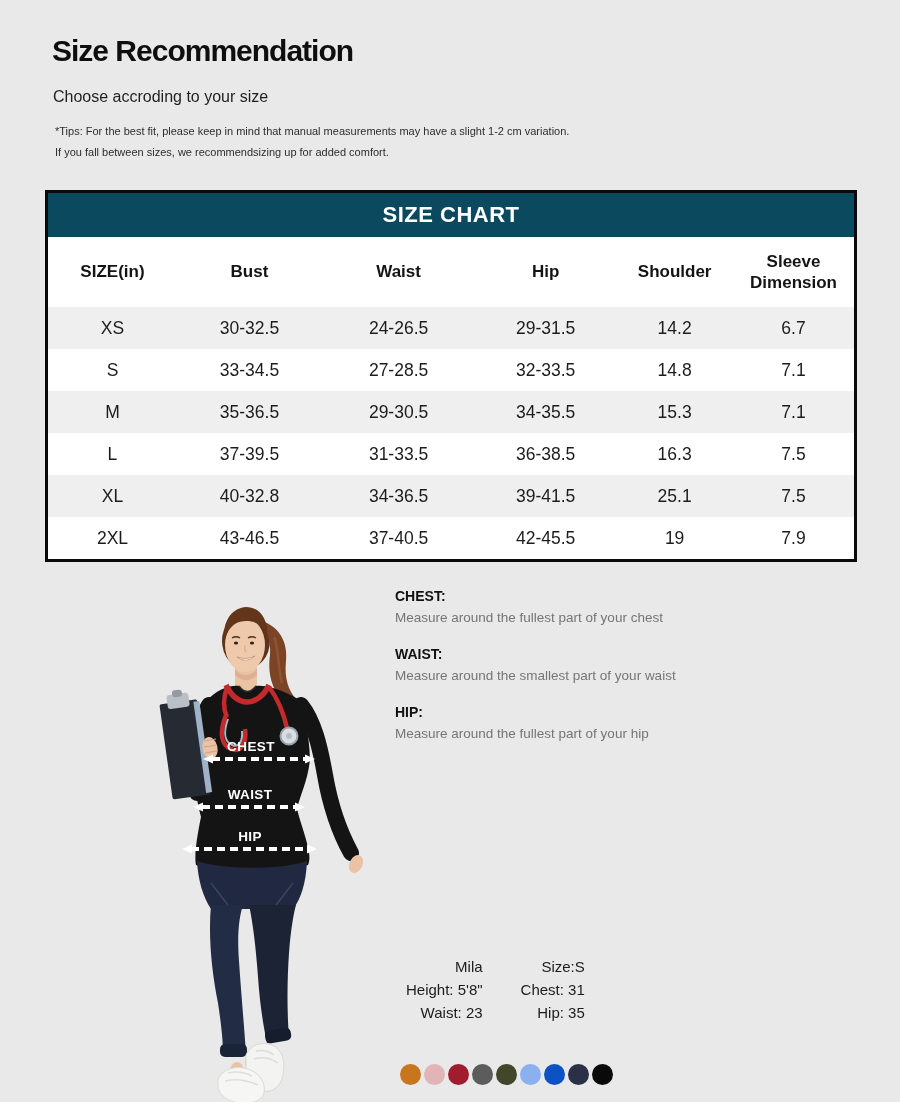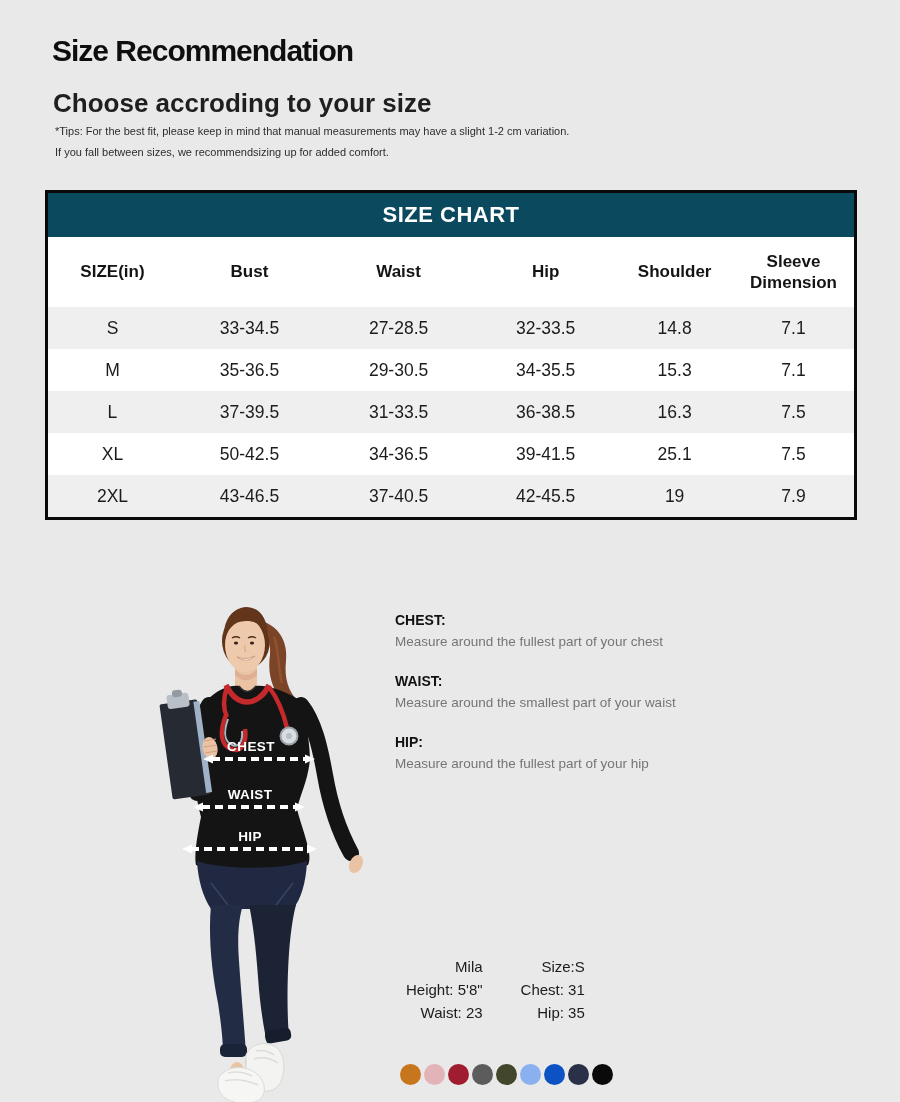--- a/index.html
+++ b/index.html
@@ -12,21 +12,21 @@
   }
   .page{position:absolute;inset:0;}
 
   
   .title{
     position:absolute;left:52px;top:34px;
     font-size:30px;font-weight:700;letter-spacing:-1px;color:#0e0e0e;
   }
   .subtitle{
     position:absolute;left:53px;top:88px;
-    font-size:26px;font-weight:700;color:#1f1f1f;
+    font-size:16px;font-weight:400;color:#1f1f1f;
   }
   .tips{
     position:absolute;left:55px;top:121px;width:815px;
     font-size:11px;line-height:21px;color:#2d2d2d;
   }
 
   
   .chart-box{
     position:absolute;left:45px;top:190px;width:806px;
     border:3px solid #ec4899;background:#fff;
@@ -46,21 +46,21 @@
     height:40px;text-align:center;vertical-align:middle;
     font-size:17.5px;color:#1c1c1c;
   }
   table.size-table tbody tr:nth-child(odd){background:#efefef;}
   table.size-table tbody tr:nth-child(even){background:#ffffff;}
 
   
   .figure-wrap{position:absolute;left:60px;top:585px;width:330px;height:517px;}
 
   .guide{position:absolute;left:395px;top:588px;width:330px;}
-  .guide-item{margin-bottom:21px;margin-top:24px;}
+  .guide-item{margin-bottom:21px;}
   .guide-label{font-size:14px;font-weight:700;color:#111;margin-bottom:6px;}
   .guide-desc{font-size:13.5px;color:#757575;}
 
   .model-info{
     position:absolute;left:406px;top:955px;
     display:flex;gap:38px;
     font-size:15px;line-height:23px;color:#1c1c1c;
   }
   .model-info .col{display:flex;flex-direction:column;text-align:right;}
 
@@ -103,20 +103,28 @@
             <th>SIZE(in)</th>
             <th>Bust</th>
             <th>Waist</th>
             <th>Hip</th>
             <th>Shoulder</th>
             <th>Sleeve Dimension</th>
           </tr>
         </thead>
       <tbody>
           <tr>
+            <td>XS</td>
+            <td>30-32.5</td>
+            <td>24-26.5</td>
+            <td>29-31.5</td>
+            <td>14.2</td>
+            <td>6.7</td>
+          </tr>
+          <tr>
             <td>S</td>
             <td>33-34.5</td>
             <td>27-28.5</td>
             <td>32-33.5</td>
             <td>14.8</td>
             <td>7.1</td>
           </tr>
           <tr>
             <td>M</td>
             <td>35-36.5</td>
@@ -128,21 +136,21 @@
           <tr>
             <td>L</td>
             <td>37-39.5</td>
             <td>31-33.5</td>
             <td>36-38.5</td>
             <td>16.3</td>
             <td>7.5</td>
           </tr>
           <tr>
             <td>XL</td>
-            <td>50-42.5</td>
+            <td>40-32.8</td>
             <td>34-36.5</td>
             <td>39-41.5</td>
             <td>25.1</td>
             <td>7.5</td>
           </tr>
           <tr>
             <td>2XL</td>
             <td>43-46.5</td>
             <td>37-40.5</td>
             <td>42-45.5</td>

